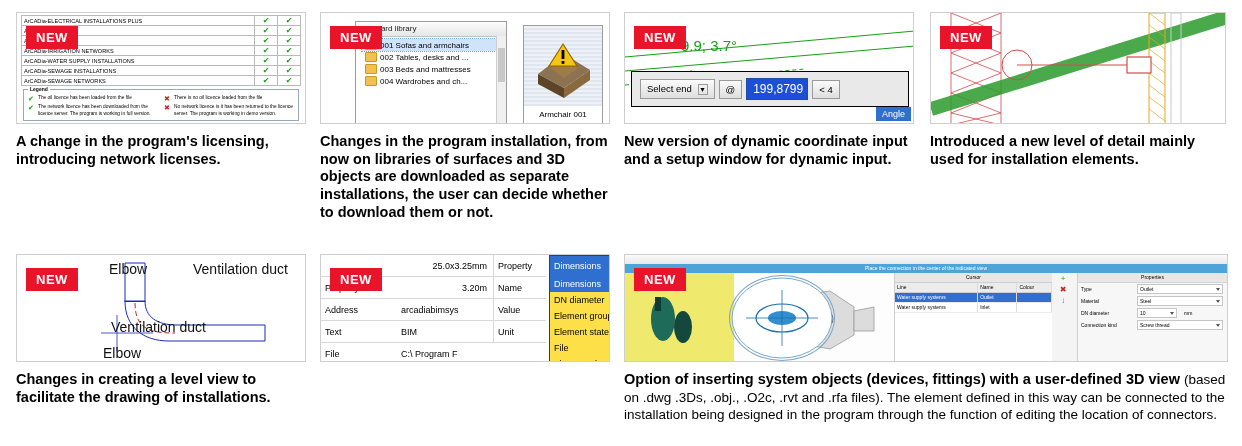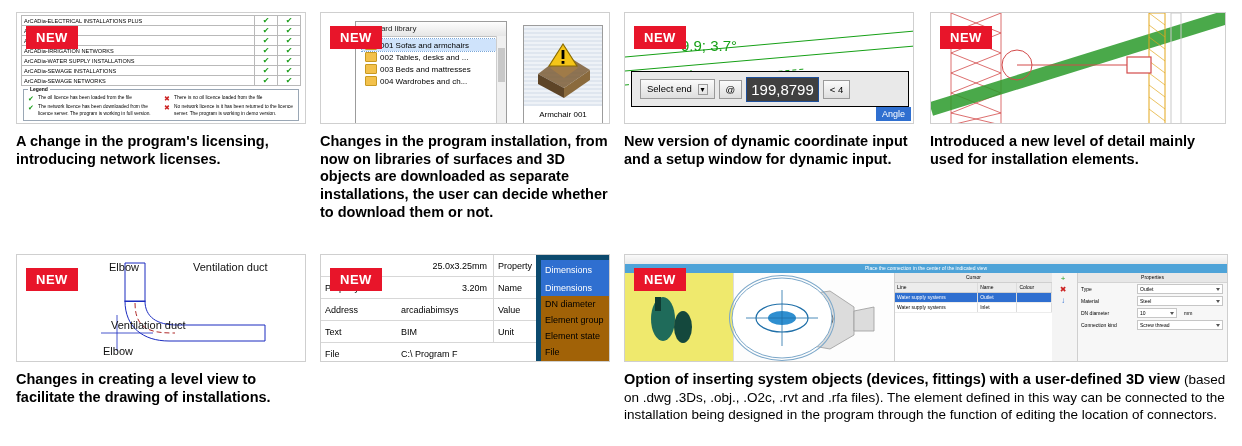--- a/index.html
+++ b/index.html
@@ -208,24 +208,24 @@
     padding: 0 8px;
   }
   .c3 .btn {
     background: linear-gradient(#fbfbfb,#dedede);
     border: 1px solid #9a9a9a;
     font-size: 9.5px;
     padding: 3px 6px;
     white-space: nowrap;
   }
   .c3 .fld {
-    background: #404040;
+    background: #1d4ed8;
     color: #fff;
     border: 1px solid #1d4f9c;
-    font-size: 15px;
+    font-size: 12px;
     padding: 3px 4px;
     min-width: 52px;
     text-align: right;
   }
   .c3 .tag {
     position: absolute;
     right: 2px;
     bottom: 2px;
     background: #2f6fd0;
     color: #fff;
@@ -249,21 +249,21 @@
   }
 
   
   .c5 {
     position: relative;
     background: #fff;
     overflow: hidden;
   }
   .c5 .lbl {
     position: absolute;
-    font-size: 11px;
+    font-size: 14px;
     color: #111;
   }
 
   
   .c6 {
     position: relative;
     background: #fff;
     font-size: 9px;
   }
   .c6 .rows {
@@ -296,25 +296,25 @@
     top: 0;
     width: 52px;
     border-left: 1px solid #d7d7d7;
   }
   .c6 .col2 .r {
     justify-content: flex-start;
     padding-left: 4px;
   }
   .c6 .drop {
     position: absolute;
-    left: 215px;
+    left: 228px;
     top: 0;
     width: 92px;
-    border: 5px solid #0c4a6e;
-    background: #a16207;
+    border: 1px solid #0c4a6e;
+    background: #fde047;
   }
   .c6 .drop .hd {
     background: #2f6fd0;
     color: #fff;
     height: 20px;
     line-height: 20px;
     padding-left: 4px;
     font-size: 9px;
   }
   .c6 .drop .op {

